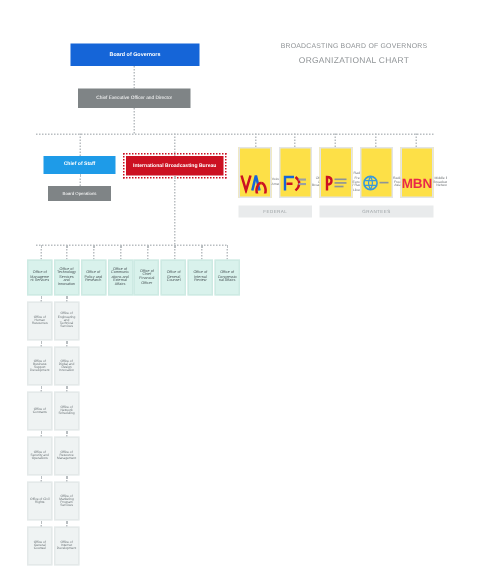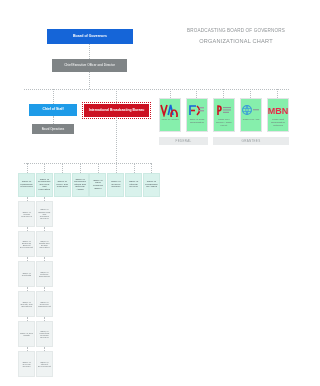--- a/index.html
+++ b/index.html
@@ -27,23 +27,23 @@
        color:#ffffff;font-size:2.9px;}
   .ibb{left:84px;top:104px;width:65px;height:13px;background:#CC1122;
        color:#ffffff;font-size:3.4px;font-weight:bold;
        outline:1px dotted #CC1122;outline-offset:1px;}
 
   
   .vline{position:absolute;border-left:1px dotted #b9bec1;}
   .hline{position:absolute;border-top:1px dotted #b9bec1;}
 
   
-  .logo-card{position:absolute;box-sizing:border-box;background:#86efac;
-             border:1px solid #e2e4e6;display:flex;flex-direction:column;
-             align-items:center;justify-content:flex-start;padding-top:3px;}
+  .logo-card{position:absolute;box-sizing:border-box;background:#fde047;
+             border:1px solid #e2e4e6;display:flex;flex-direction:row;
+             align-items:center;justify-content:flex-start;padding-top:13px;}
   .logo-mark{height:15px;display:flex;align-items:center;justify-content:center;}
   .logo-cap{font-size:2.3px;color:#6d7174;text-align:center;line-height:1.25;
             padding:0 1px;margin-top:1px;}
   .grp-label{position:absolute;box-sizing:border-box;background:#e9ebec;
              color:#9aa0a3;font-size:3px;display:flex;align-items:center;
              justify-content:center;letter-spacing:.3px;}
 
   
   .dept-head{background:#D9F2EC;color:#4a5558;font-size:2.5px;
              padding:1px;border:1px solid #cdeae3;}

